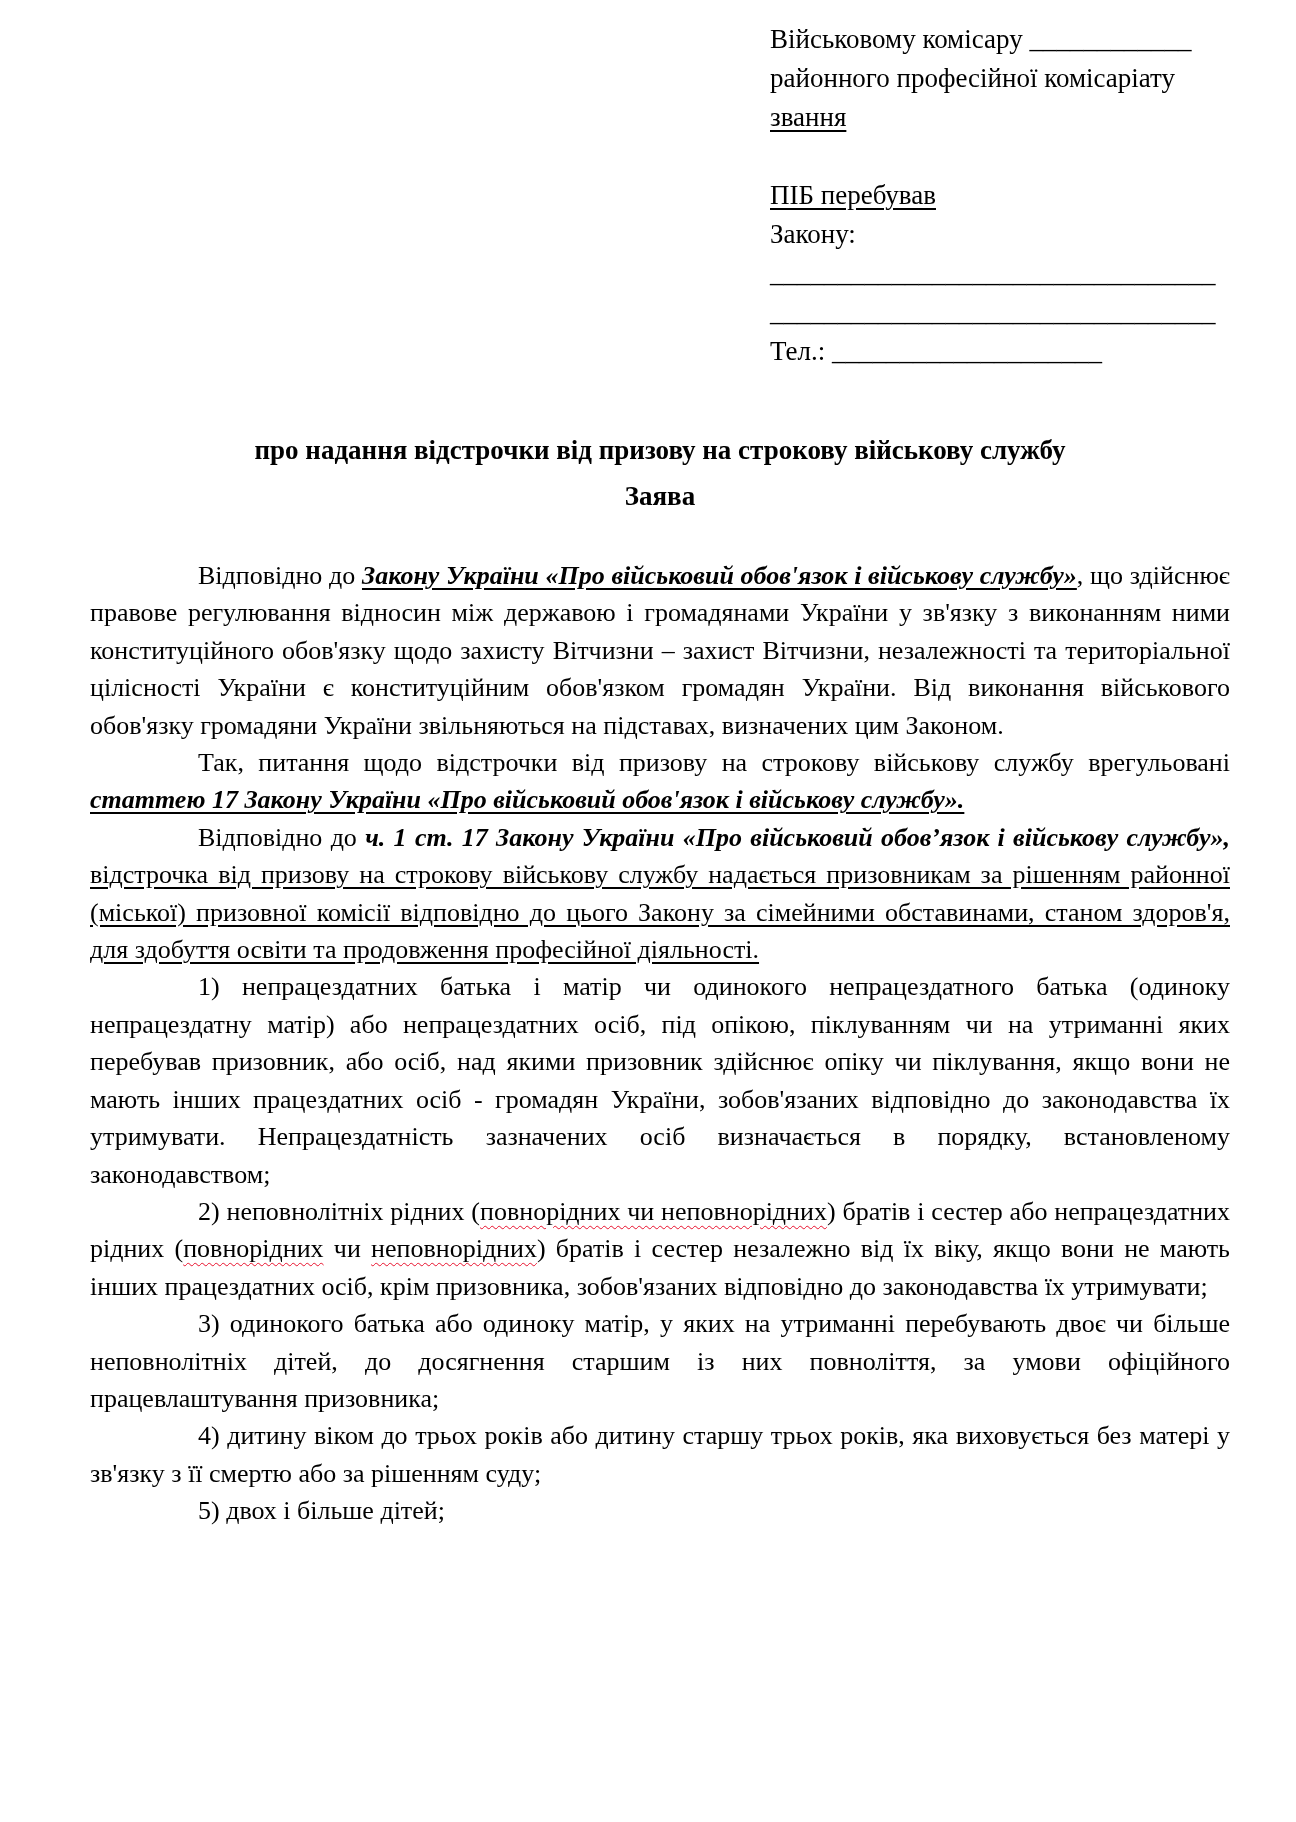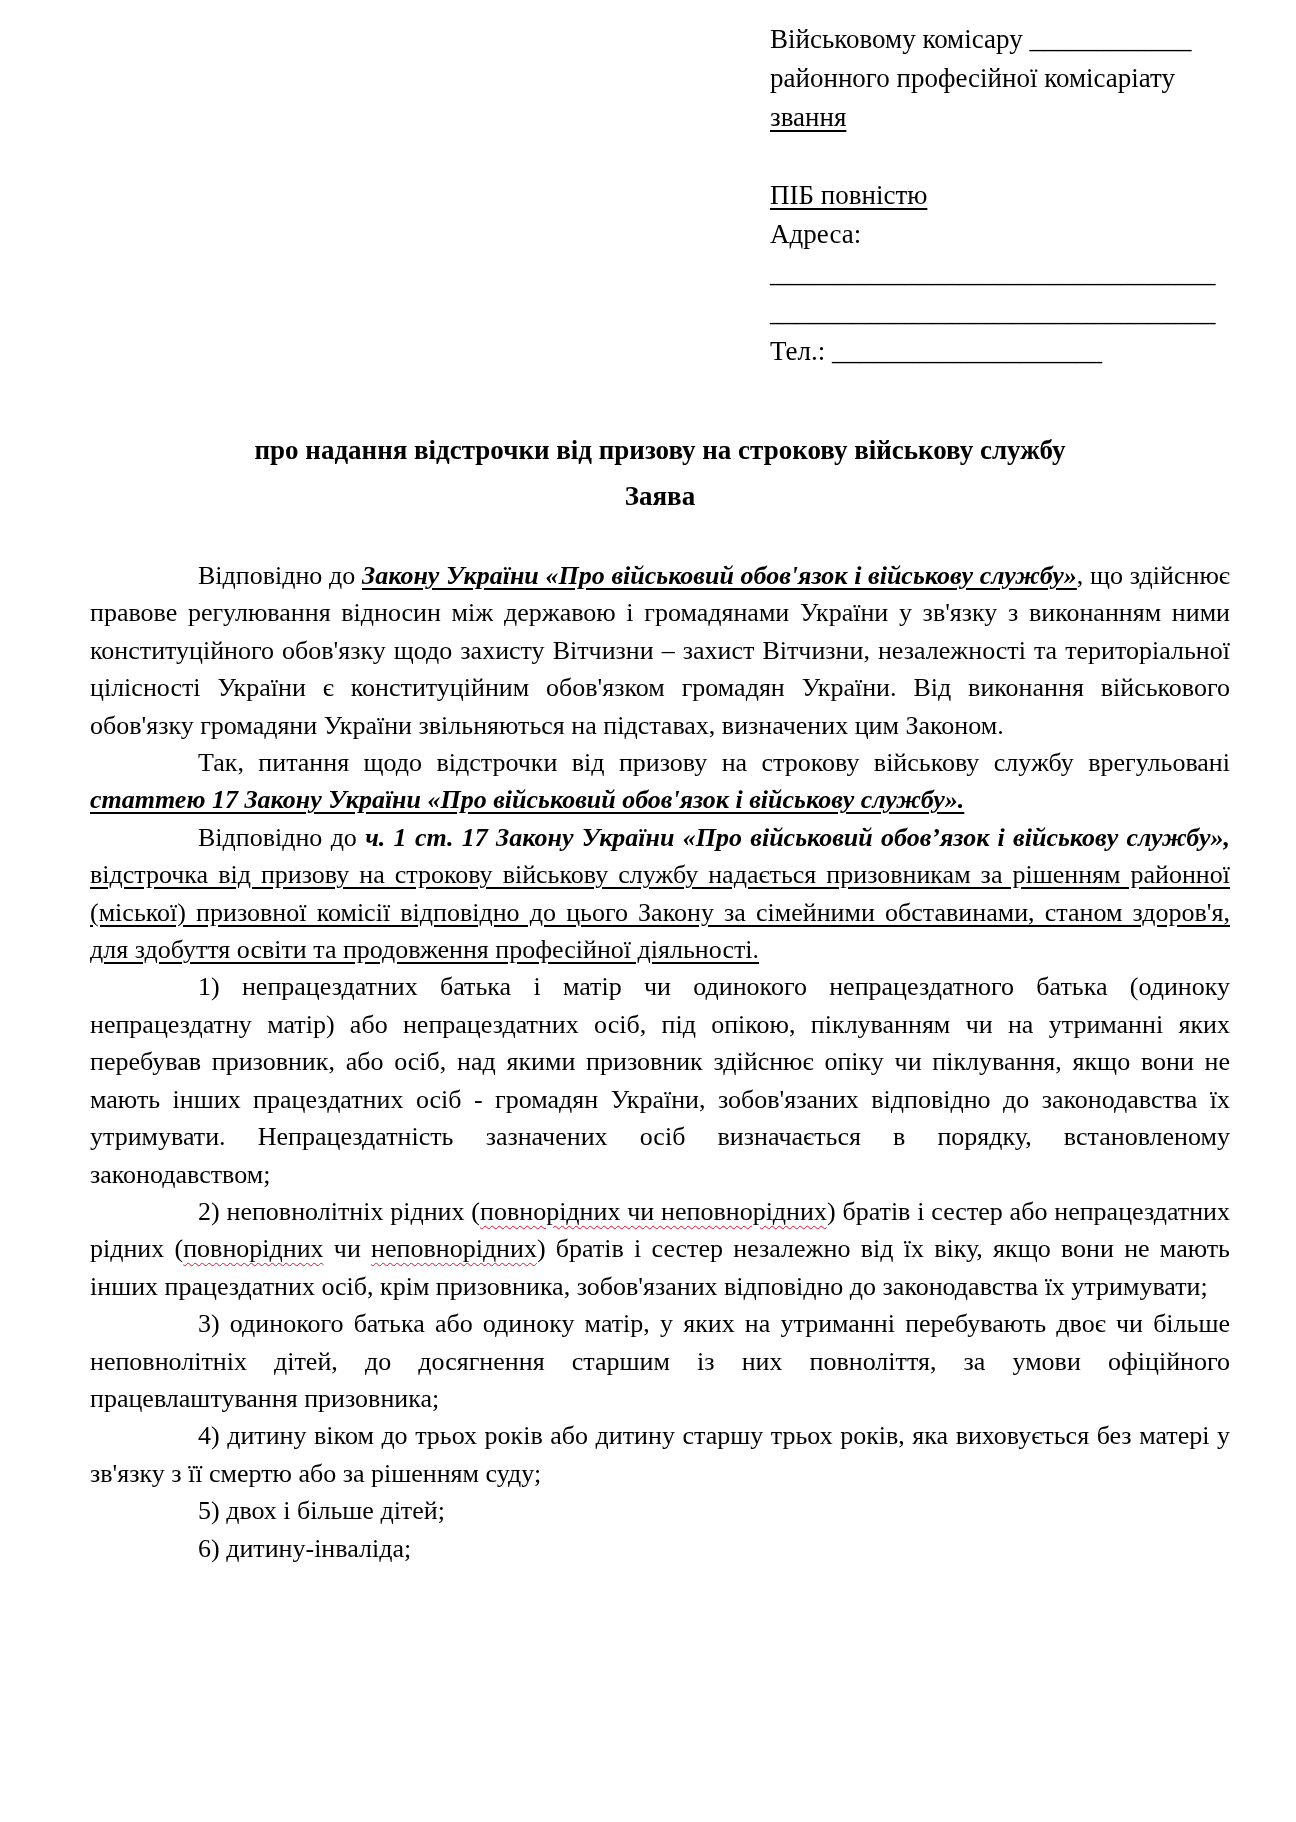--- a/index.html
+++ b/index.html
@@ -42,34 +42,33 @@
 </style>
 </head>
 <body>
 
 <div class="page">
   <div class="header-block" id="header-block">
       <div class="hline"><span class="run">Військовому комісару </span><span class="run">____________</span></div>
       <div class="hline"><span class="run">районного професійної комісаріату</span></div>
       <div class="hline"><span class="run u">звання</span></div>
       <div class="hline">&nbsp;</div>
-      <div class="hline"><span class="run u">ПІБ повністю</span></div>
-      <div class="hline"><span class="run">Адреса:</span></div>
+      <div class="hline"><span class="run u">ПІБ перебував</span></div>
+      <div class="hline"><span class="run">Закону:</span></div>
       <div class="hline"><span class="run">_________________________________</span></div>
       <div class="hline"><span class="run">_________________________________</span></div>
       <div class="hline"><span class="run">Тел.: </span><span class="run">____________________</span></div>
     </div>
   <div class="title">
     <div>про надання відстрочки від призову на строкову військову службу</div>
     <div>Заява</div>
   </div>
   <div class="doc-body" id="doc-body">
       <div class="para"><span class="run">Відповідно до </span><span class="run b u">Закону України «Про військовий обов'язок і військову службу»</span><span class="run">, що здійснює правове регулювання відносин між державою і громадянами України у зв'язку з виконанням ними конституційного обов'язку щодо захисту Вітчизни – захист Вітчизни, незалежності та територіальної цілісності України є конституційним обов'язком громадян України. Від виконання військового обов'язку громадяни України звільняються на підставах, визначених цим Законом.</span></div>
       <div class="para"><span class="run">Так, питання щодо відстрочки від призову на строкову військову службу врегульовані </span><span class="run b u">статтею 17 Закону України «Про військовий обов'язок і військову службу».</span></div>
       <div class="para"><span class="run">Відповідно до </span><span class="run b">ч. 1 ст. 17 Закону України «Про військовий обов’язок і військову службу»,</span><span class="run"> </span><span class="run u">відстрочка від призову на строкову військову службу надається призовникам за рішенням районної (міської) призовної комісії відповідно до цього Закону за сімейними обставинами, станом здоров'я, для здобуття освіти та продовження професійної діяльності.</span></div>
       <div class="para"><span class="run">1) непрацездатних батька і матір чи одинокого непрацездатного батька (одиноку непрацездатну матір) або непрацездатних осіб, під опікою, піклуванням чи на утриманні яких перебував призовник, або осіб, над якими призовник здійснює опіку чи піклування, якщо вони не мають інших працездатних осіб - громадян України, зобов'язаних відповідно до законодавства їх утримувати. Непрацездатність зазначених осіб визначається в порядку, встановленому законодавством;</span></div>
       <div class="para"><span class="run">2) неповнолітніх рідних (</span><span class="run w">повнорідних чи неповнорідних</span><span class="run">) братів і сестер або непрацездатних рідних (</span><span class="run w">повнорідних</span><span class="run"> чи </span><span class="run w">неповнорідних</span><span class="run">) братів і сестер незалежно від їх віку, якщо вони не мають інших працездатних осіб, крім призовника, зобов'язаних відповідно до законодавства їх утримувати;</span></div>
       <div class="para"><span class="run">3) одинокого батька або одиноку матір, у яких на утриманні перебувають двоє чи більше неповнолітніх дітей, до досягнення старшим із них повноліття, за умови офіційного працевлаштування призовника;</span></div>
       <div class="para"><span class="run">4) дитину віком до трьох років або дитину старшу трьох років, яка виховується без матері у зв'язку з її смертю або за рішенням суду;</span></div>
       <div class="para"><span class="run">5) двох і більше дітей;</span></div>
-      <div class="para"><span class="run">6) дитину-інваліда;</span></div>
     </div>
 </div>
 
 </body></html>

